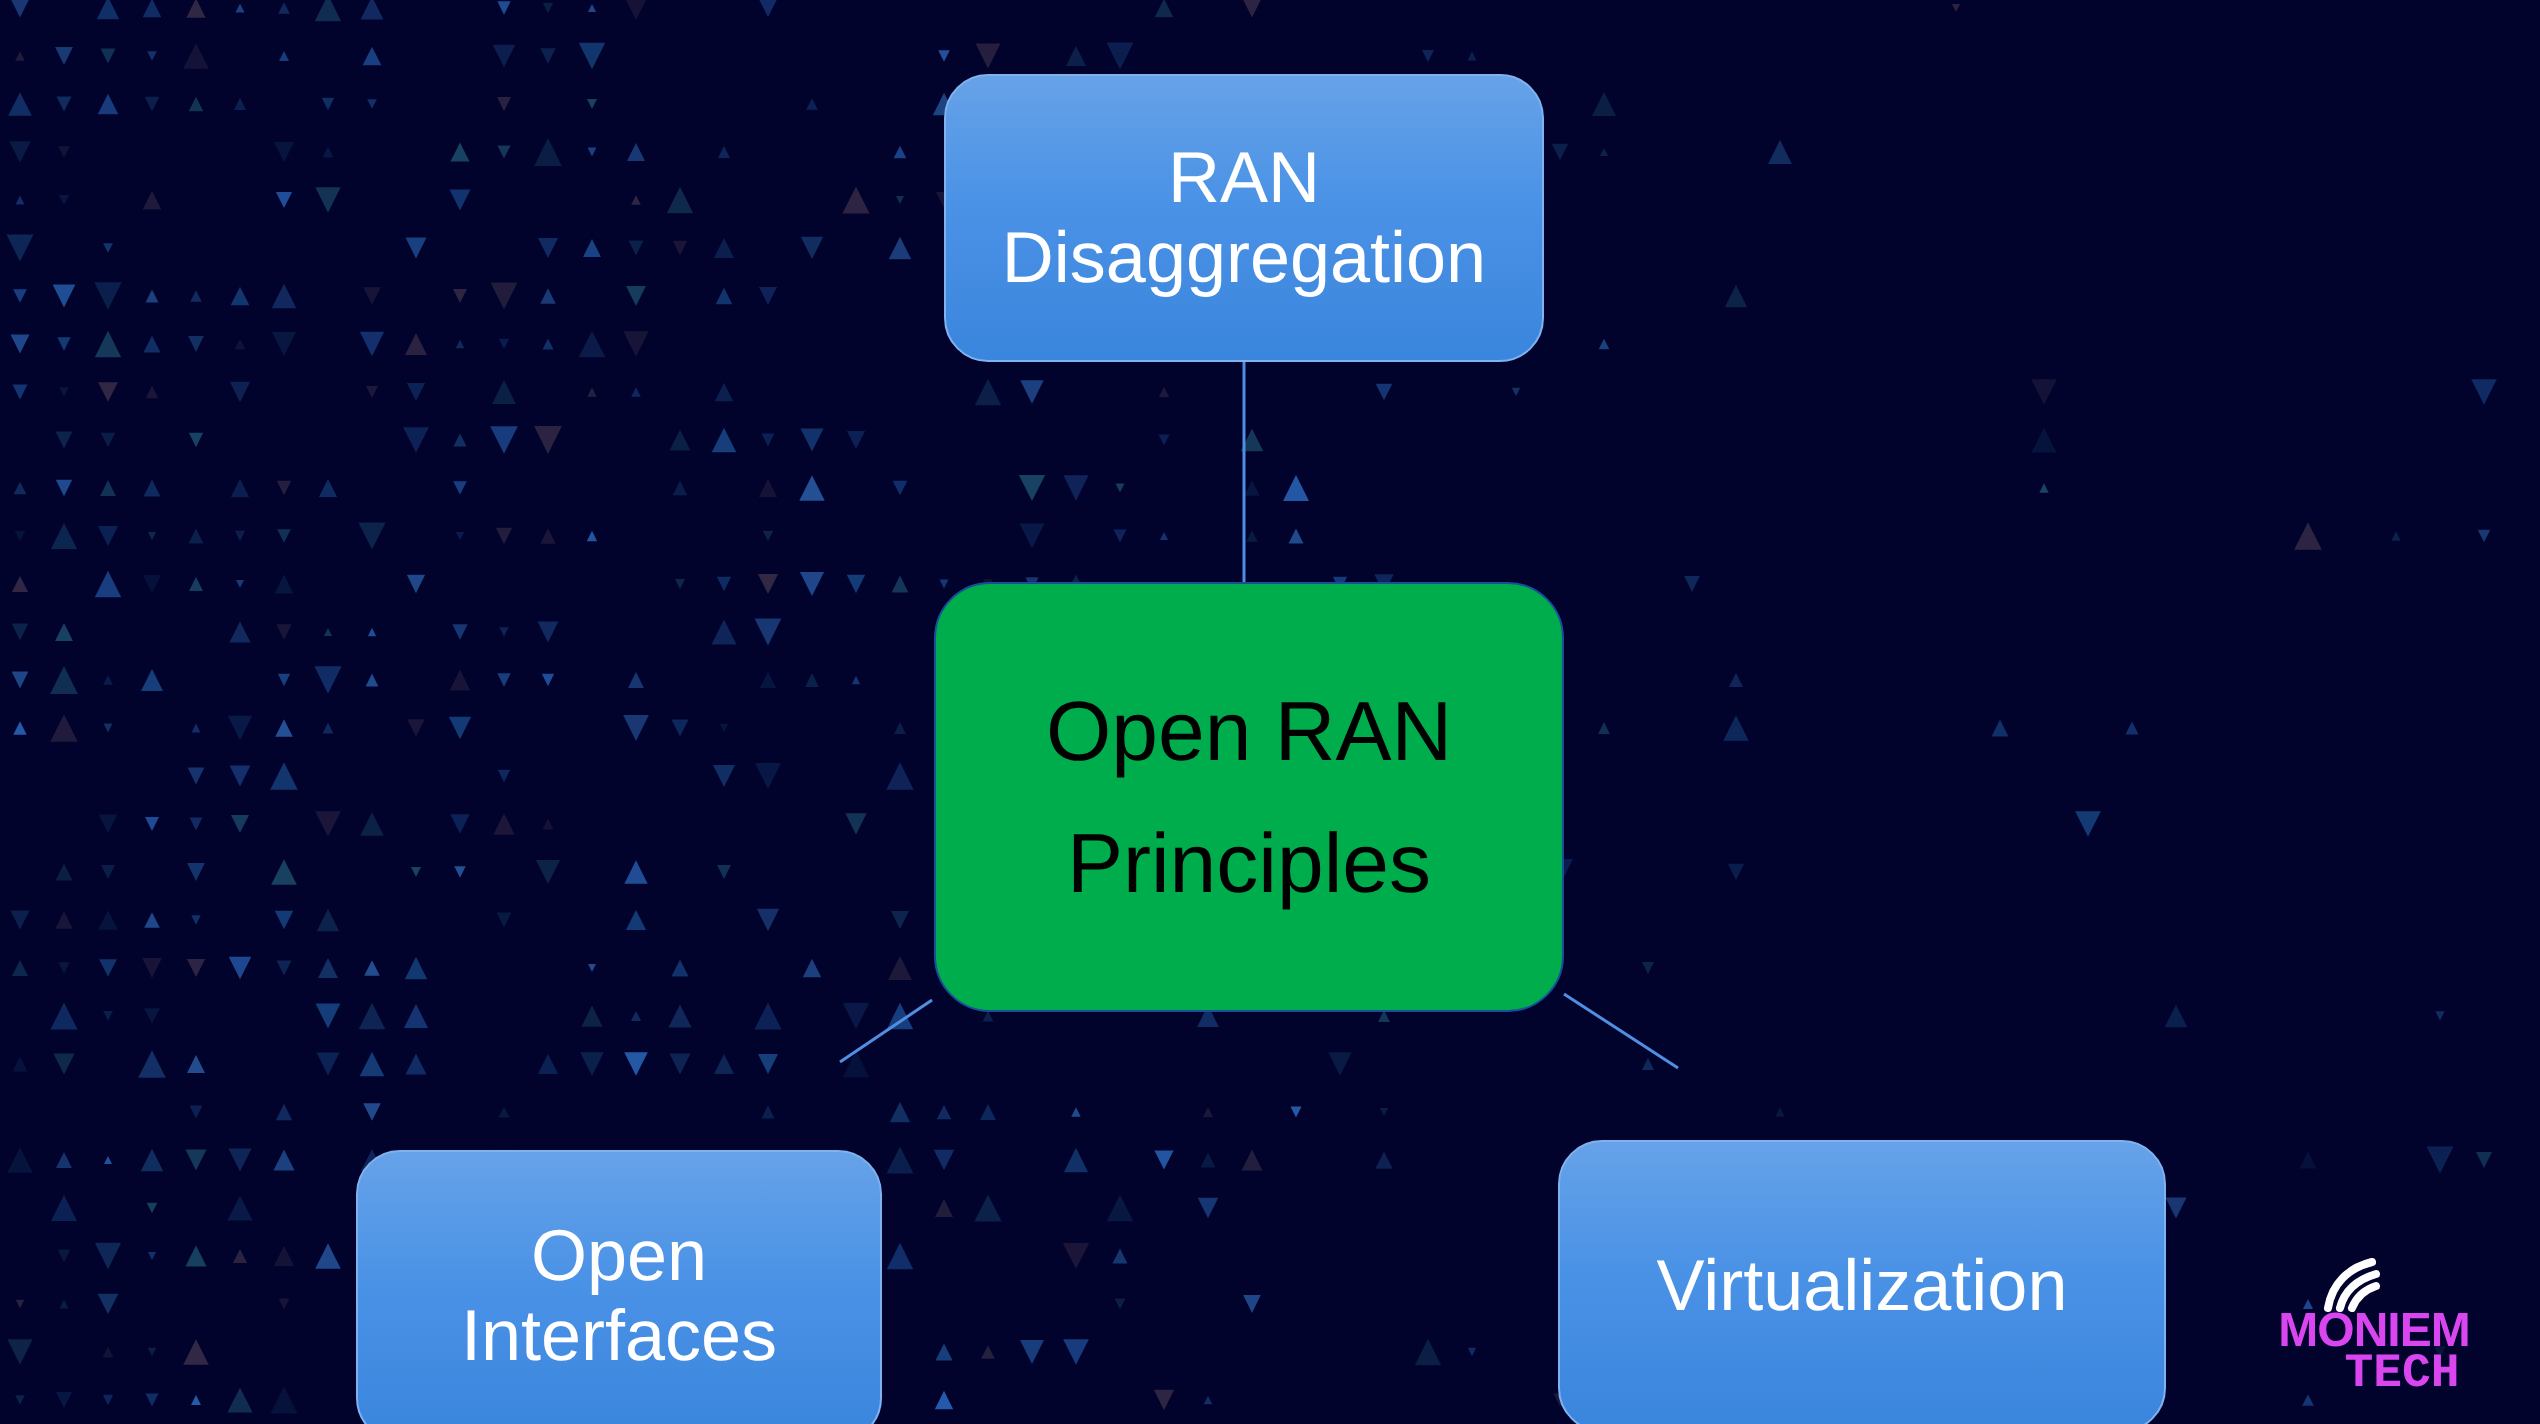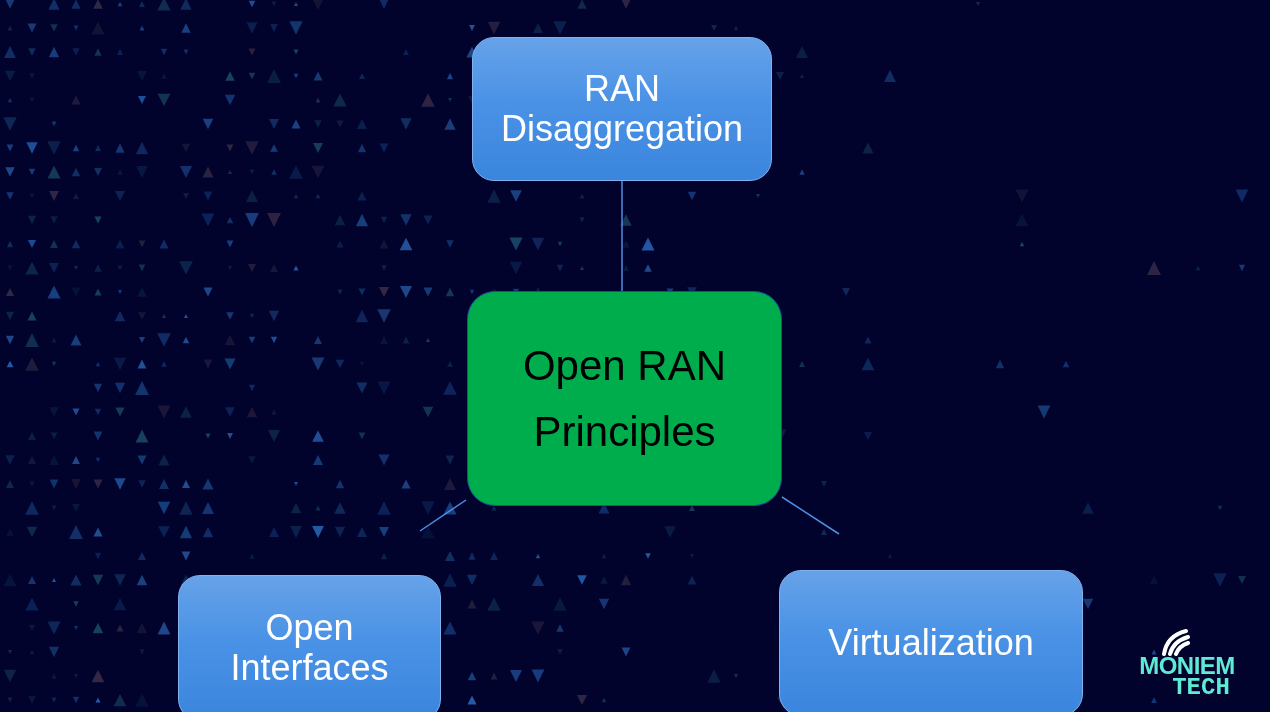--- a/index.html
+++ b/index.html
@@ -25,21 +25,21 @@
     border-radius:28px;
     color:#000000; font-size:42px; line-height:66px;
   }
   .node span { display:block; white-space:pre-line; }
   #n-top   { left:472px; top:37px;  width:300px; height:144px; }
   #n-center{ left:467px; top:291px; width:315px; height:215px; }
   #n-left  { left:178px; top:531px; width:263px; height:146px;margin-top:44px; }
   #n-right { left:779px; top:534px; width:304px; height:146px;margin-top:36px; }
   .logo {
     position:absolute; left:1128px; top:628px; width:118px; height:70px;
-    color:#5eead4; font-weight:bold; text-align:center;
+    color:#d946ef; font-weight:bold; text-align:center;
   }
   .logo .w1 { position:absolute; left:0; top:24px; width:118px; font-size:24px; letter-spacing:-0.5px; }
   .logo .w2 { position:absolute; left:0; top:46px; width:118px; padding-left:28px; box-sizing:border-box; font-size:24px;font-family:Liberation Mono, monospace; }
   .logo svg { position:absolute; left:30px; top:0; }
 </style>
 </head>
 <body>
 
 <svg id="bg">
     <polygon points="5.196051954732511,-0.8039480452674894 14.80394804526749,-0.8039480452674894 10,8.80394804526749" fill="#2a5fa8" opacity="0.57"></polygon>

